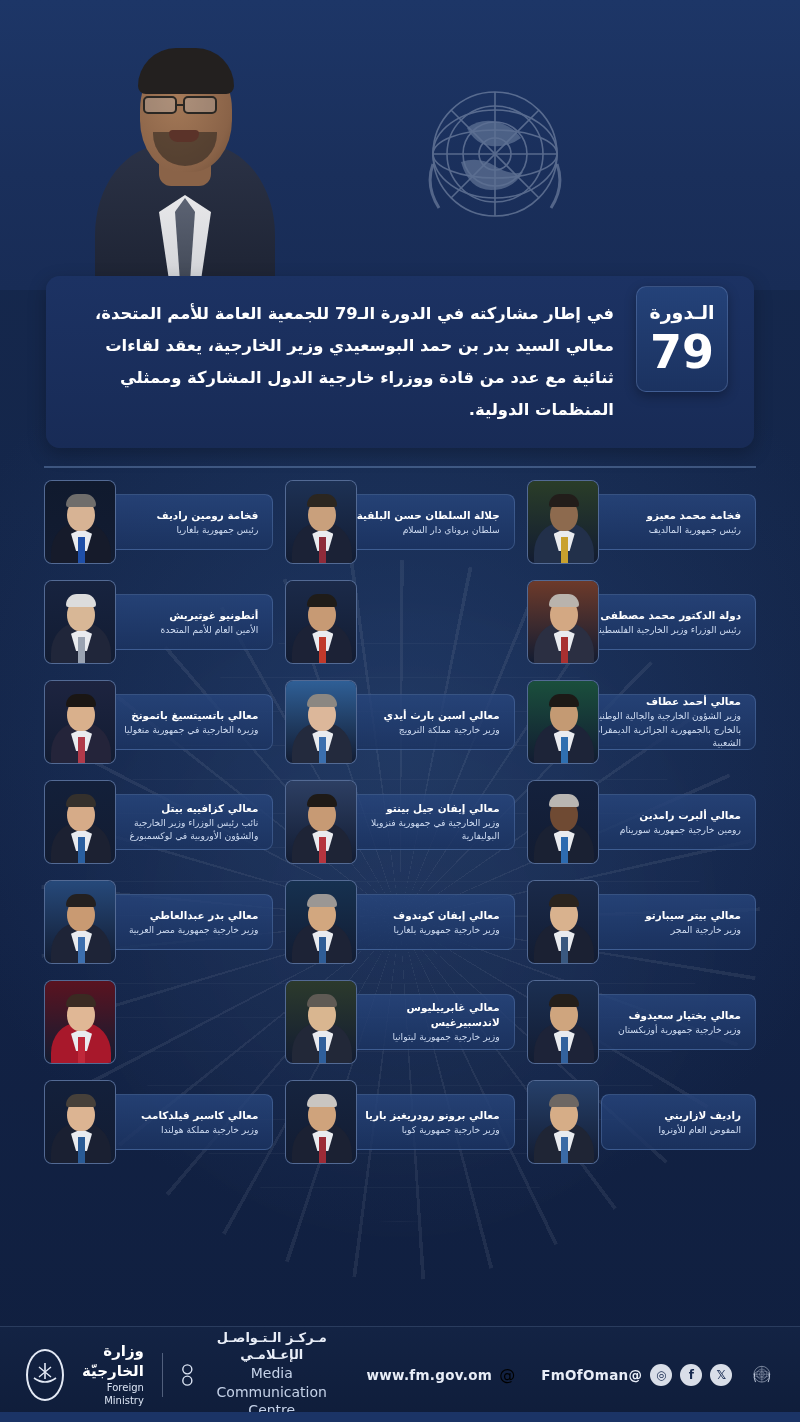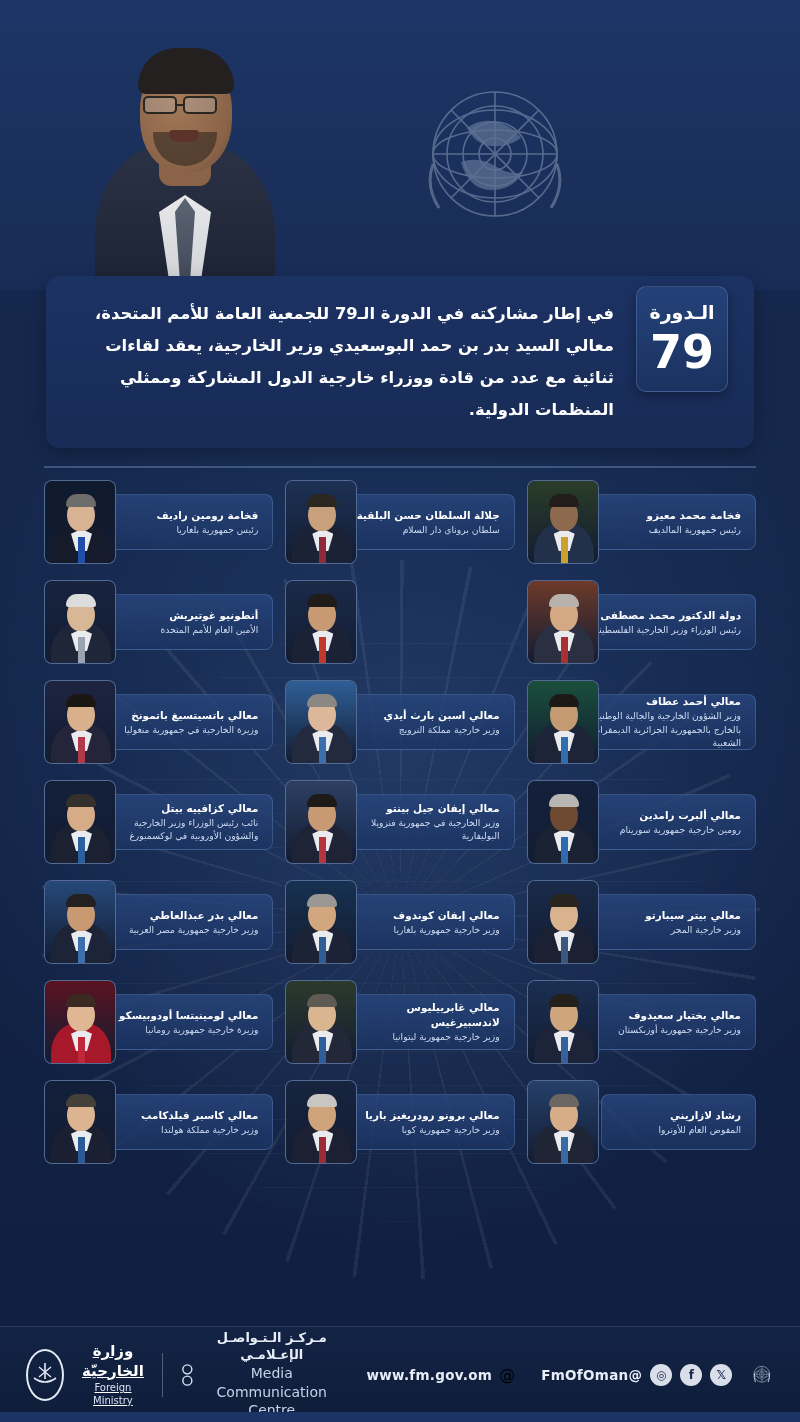--- a/index.html
+++ b/index.html
@@ -226,21 +226,21 @@
     background: #d9dee8; color:#16294f;
     display:flex; align-items:center; justify-content:center;
     font-size: 12px; font-weight: bold;
   }
   .handle { color: #e8edf7; font-size: 13.5px; font-weight: bold; letter-spacing: .3px; }
   .web { display:flex; align-items:center; gap:7px; margin-right: 8px; }
   .sep { width:1px; height:44px; background: rgba(200,215,240,0.35); }
   .mcc { color:#e8edf7; text-align:center; line-height:1.35; }
   .mcc .ar { font-size: 13px; font-weight: bold; letter-spacing: 1px; }
   .mcc .en { font-size: 14px; color:#c5d2e8; }
-  .ministry { color:#ffffff; text-align:center; line-height:1.3;text-decoration:underline; }
+  .ministry { color:#ffffff; line-height:1.3; }
   .ministry .ar { font-size: 15px; font-weight: bold; }
   .ministry .en { font-size: 10px; color:#dbe4f3; }
   .emblem-circle {
     width: 52px; height: 52px; border-radius: 50%;
     border: 2px solid #e3e9f5;
     display:flex; align-items:center; justify-content:center;
     color:#e3e9f5; font-size: 8px; text-align:center; line-height:1.1;
   }
   .spacer { flex: 1 1 auto; }
   .bottom-strip {
@@ -552,38 +552,34 @@
           </div>
           <div class="card c-wide">
             <div class="photo">
               <div class="bg" style="background:linear-gradient(180deg,#5a1320 0%, rgba(0,0,0,0.35) 100%)"></div>
               <div class="body" style="background:#a8182b"></div>
               <div class="collar"></div>
               <div class="tie" style="background:#c0283a"></div>
               <div class="face" style="background:#e0b795"></div>
               <div class="hair" style="background:#3a2a22"></div>
             </div>
-            <div class="plate">
-              <div class="name">معالي لومينيتسا أودوبيسكو</div>
-              <div class="title">وزيرة خارجية جمهورية رومانيا</div>
-            </div>
           </div>
         </div>
         <div class="row">
           <div class="card c-wide">
             <div class="photo">
               <div class="bg" style="background:linear-gradient(180deg,#26406a 0%, rgba(0,0,0,0.35) 100%)"></div>
               <div class="body" style="background:#1f2535"></div>
               <div class="collar"></div>
               <div class="tie" style="background:#3a6aa5"></div>
               <div class="face" style="background:#d6ad87"></div>
               <div class="hair" style="background:#6d6763"></div>
             </div>
             <div class="plate">
-              <div class="name">رشاد لازاريني</div>
+              <div class="name">راديف لازاريني</div>
               <div class="title">المفوض العام للأونروا</div>
             </div>
           </div>
           <div class="card c-wide">
             <div class="photo">
               <div class="bg" style="background:linear-gradient(180deg,#16243f 0%, rgba(0,0,0,0.35) 100%)"></div>
               <div class="body" style="background:#1b2133"></div>
               <div class="collar"></div>
               <div class="tie" style="background:#9c2b37"></div>
               <div class="face" style="background:#cfa37c"></div>

